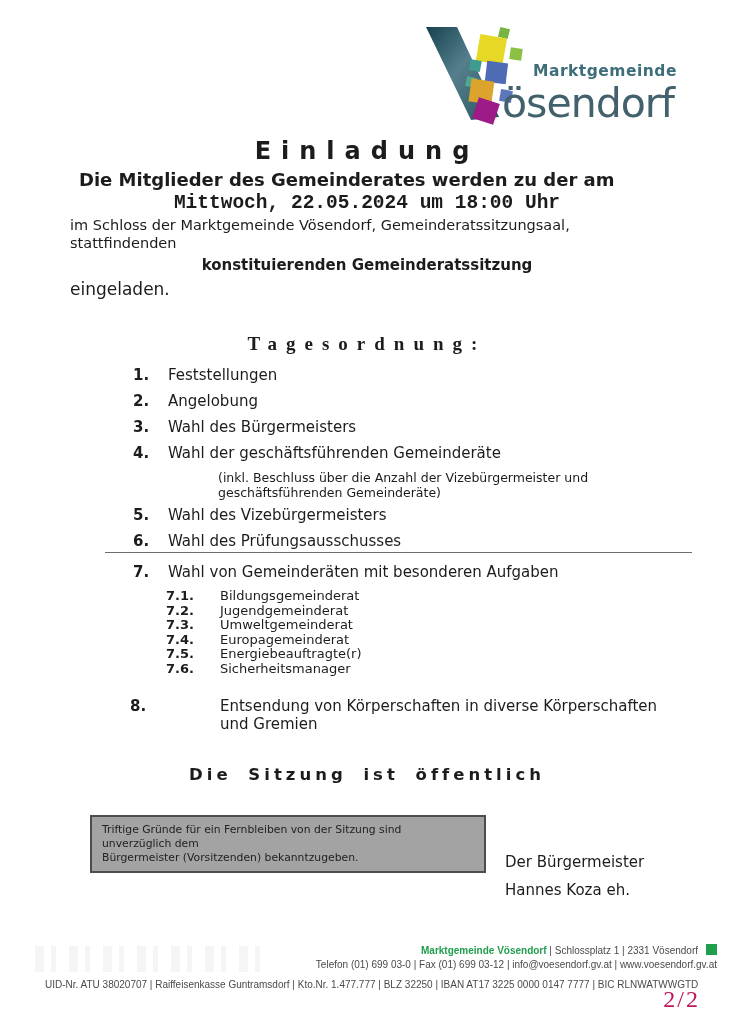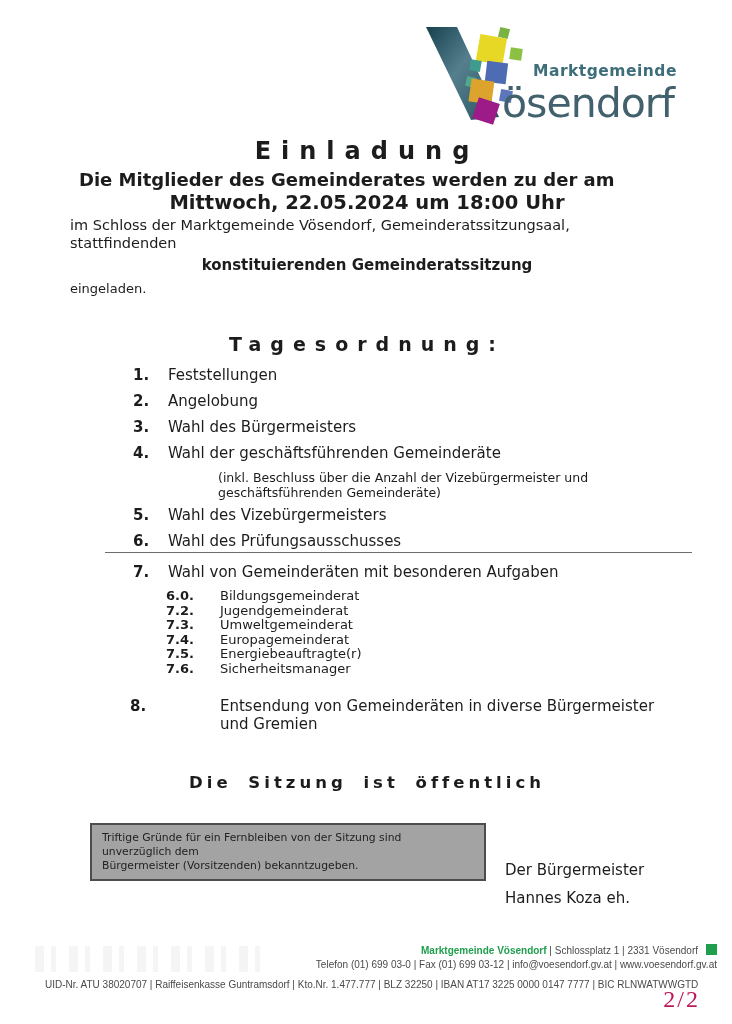--- a/index.html
+++ b/index.html
@@ -7,37 +7,37 @@
     position:relative;width:732px;height:1024px;background:#ffffff;
     margin:0 auto;overflow:hidden;
     font-family:"DejaVu Sans",sans-serif;color:#1c1c1c;
   }
   
   .logo{position:absolute;top:20px;right:27px;width:285px;height:107px;}
   
   .col{position:absolute;left:70px;top:134px;width:594px;}
   .h-title{font-size:24px;font-weight:bold;letter-spacing:10px;text-align:center;line-height:30px;margin:2px 0 0 0;}
   .p-intro{font-size:18px;line-height:18px;margin:5px 0 0 9px;font-weight:bold;}
-  .p-date{font-size:19.5px;font-weight:bold;text-align:center;line-height:24px;margin:2px 0 0 0;}
+  .p-date{font-size:19.5px;font-weight:bold;text-align:center;line-height:24px;margin:2px 0 0 0;font-family:Liberation Mono, monospace;}
   .p-loc{font-size:14.5px;line-height:18px;margin:1px 0 0 0;}
   .p-meet{font-size:15px;font-weight:bold;text-align:center;line-height:23px;margin:2px 0 0 0;}
-  .p-close{font-size:13px;line-height:18px;margin:3px 0 0 0;}
-  .h-agenda{font-size:19px;font-weight:bold;letter-spacing:9px;text-align:center;line-height:24px;margin:34px 0 0 0;}
+  .p-close{font-size:17px;line-height:18px;margin:3px 0 0 0;}
+  .h-agenda{font-size:19px;font-weight:bold;letter-spacing:9px;text-align:center;line-height:24px;margin:34px 0 0 0;font-family:Liberation Serif, serif;}
   .agenda{margin-top:10px;}
   .row{display:flex;margin:0 0 8px 63px;font-size:15px;line-height:18px;}
   .row .num{width:35px;font-weight:bold;flex:0 0 35px;}
   .subnote{margin:0 0 6px 148px;font-size:12.5px;line-height:15px;}
   .rule{border:0;border-top:1.5px solid #6e6e6e;height:0;margin:-6px 0 10px 35px;width:587px;}
   .subrow{display:flex;margin:0 0 1.5px 96px;font-size:13px;line-height:13px;}
   .subrow .num{width:54px;font-weight:bold;flex:0 0 54px;}
   .subitems{margin-top:3px;}
   .row8{display:flex;margin:22px 0 0 60px;font-size:15px;line-height:18px;}
   .row8 .num{width:90px;font-weight:bold;flex:0 0 90px;}
   .row8 .txt{width:460px;}
-  .public{font-size:16.5px;font-weight:bold;letter-spacing:4px;word-spacing:7px;text-align:center;margin:40px 0 0 0;line-height:20px;}
+  .public{font-size:16.5px;font-weight:bold;letter-spacing:4px;word-spacing:7px;text-align:center;margin:32px 0 0 0;line-height:20px;}
   .bottom{display:flex;margin:30px 0 0 20px;align-items:flex-start;}
   .notebox{
     width:396px;background:#a3a3a3;border:2px solid #4d4d4d;
     padding:6px 10px;font-size:10.8px;line-height:14px;color:#222;box-sizing:border-box;
   }
   .sig{margin-left:19px;font-size:15px;line-height:15px;margin-top:40px;}
   .sig .l2{margin-top:13px;}
   
   .scan-artifact{
     position:absolute;left:35px;top:946px;width:235px;height:26px;opacity:0.05;
@@ -138,21 +138,21 @@
 
       <hr class="rule">
 
       <div class="row">
         <span class="num">7.</span>
         <span class="txt">Wahl von Gemeinderäten mit besonderen Aufgaben</span>
       </div>
 
       <div class="subitems">
         <div class="subrow">
-          <span class="num">6.0.</span>
+          <span class="num">7.1.</span>
           <span class="txt">Bildungsgemeinderat</span>
         </div>
         <div class="subrow">
           <span class="num">7.2.</span>
           <span class="txt">Jugendgemeinderat</span>
         </div>
         <div class="subrow">
           <span class="num">7.3.</span>
           <span class="txt">Umweltgemeinderat</span>
         </div>
@@ -166,21 +166,21 @@
         </div>
         <div class="subrow">
           <span class="num">7.6.</span>
           <span class="txt">Sicherheitsmanager</span>
         </div>
       </div>
 
       <div class="row8">
         <span class="num">8.</span>
         <span class="txt">
-          <div>Entsendung von Gemeinderäten in diverse Bürgermeister</div>
+          <div>Entsendung von Körperschaften in diverse Körperschaften</div>
           <div>und Gremien</div>
         </span>
       </div>
     </div>
 
     <div class="public">Die Sitzung ist öffentlich</div>
 
     <div class="bottom">
       <div class="notebox">
         <div>Triftige Gründe für ein Fernbleiben von der Sitzung sind unverzüglich dem</div>

